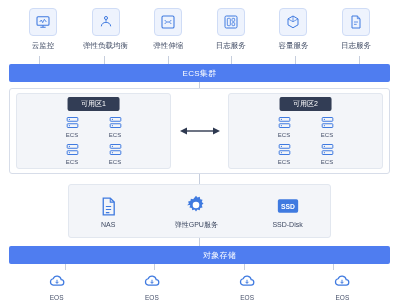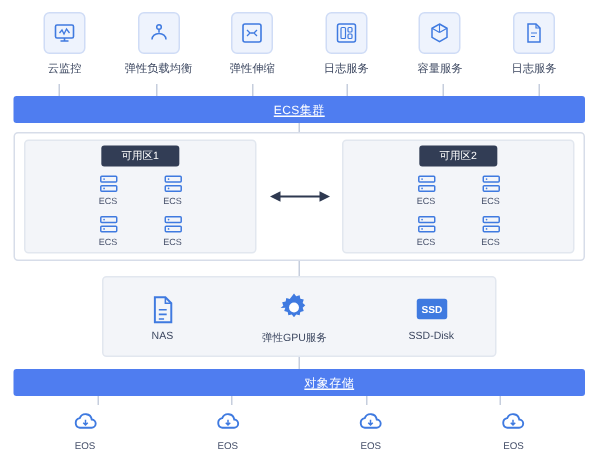--- a/index.html
+++ b/index.html
@@ -60,21 +60,20 @@
     right: 9px;
     height: 18px;
     background: #4f7df0;
     border-radius: 2px;
     color: #ffffff;
     font-size: 8px;
     display: flex;
     align-items: center;
     justify-content: center;
     letter-spacing: .3px;
-    text-decoration: underline;
   }
   #ecs-bar { top: 64px; }
   #obs-bar { top: 246px; padding-left: 40px; }
 
   
   .zone-wrap {
     position: absolute;
     left: 9px;
     right: 9px;
     top: 88px;

